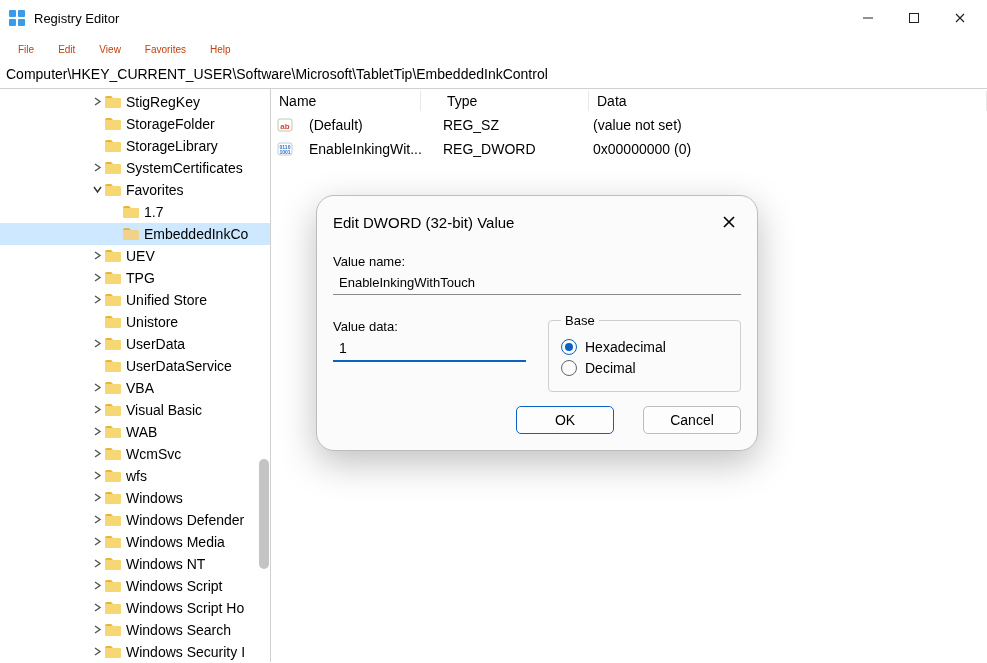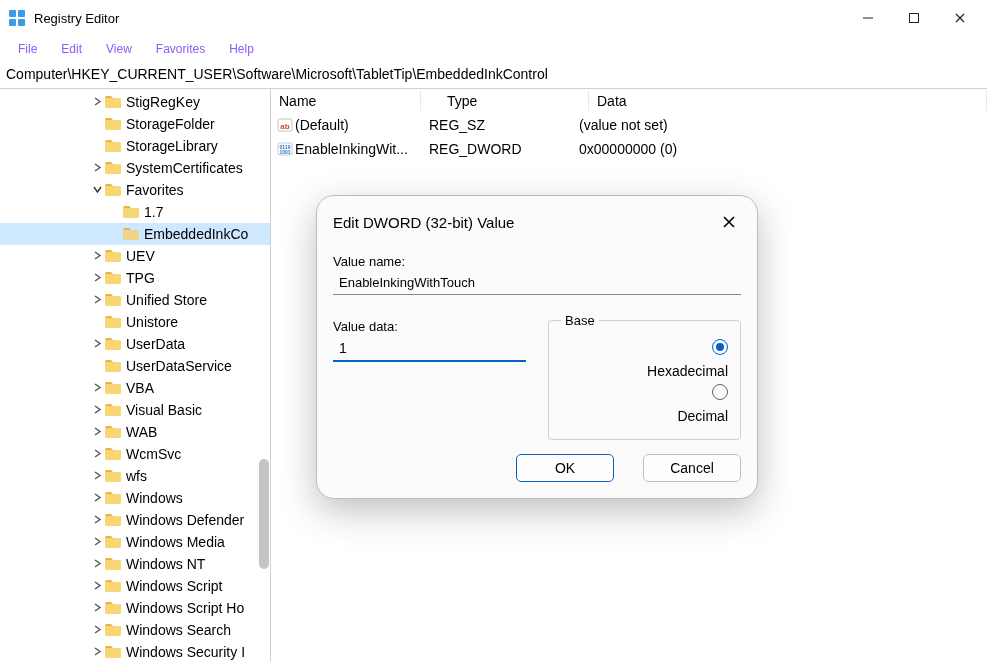--- a/index.html
+++ b/index.html
@@ -36,21 +36,21 @@
   }
 
   
   .menubar {
     display:flex;
     padding: 0 6px;
     height: 26px;
     align-items:center;
     gap: 0;
   }
-  .menubar span { padding: 4px 12px; font-size:12px; color:#8b5cf6; }
+  .menubar span { padding: 4px 12px; font-size:10px; color:#c2410c; }
 
   
   .addressbar {
     padding: 4px 6px 6px 6px;
     font-size: 14px;
     border-bottom: 1px solid #d0d0d0;
   }
 
   
   .main {
@@ -103,21 +103,21 @@
   }
   .lhead > div { padding:2px 8px; border-right:1px solid #e8e8e8; }
   .col-name { width:150px; }
   .col-type { width:150px;margin-left:18px; }
   .col-data { flex:1; }
 
   .lrow {
     display:flex; height:24px; align-items:center; font-size:14px;
   }
   .lrow .cicon { width:22px; display:flex; align-items:center; justify-content:center; padding-left:6px;}
-  .lrow .c1 { width:128px; padding-left:2px; overflow:hidden; text-overflow:ellipsis; white-space:nowrap;}
+  .lrow .c1 { width:128px; padding-left:2px; overflow:hidden; text-overflow:ellipsis; white-space:nowrap;margin-left:14px;}
   .lrow .c2 { width:150px; padding-left:8px;}
   .lrow .c3 { flex:1; padding-left:8px;}
 
   
   .overlay {
     position:absolute; left:0; top:0; right:0; bottom:0;
     pointer-events:none;
   }
   .dialog {
     position:absolute;
@@ -154,21 +154,21 @@
     background:transparent;
     outline:none;
   }
   fieldset.base {
     border:1px solid #cfcfcf;
     border-radius:4px;
     padding:6px 12px 10px 12px;
     margin:0;
   }
   fieldset.base legend { font-size:13px; padding:0 4px; }
-  .radio-row { display:flex; align-items:flex-end; gap:8px; font-size:14px; margin:5px 0;flex-direction:column; }
+  .radio-row { display:flex; align-items:flex-start; gap:8px; font-size:14px; margin:5px 0; }
   .radio {
     width:16px; height:16px; border-radius:50%;
     border:1.5px solid #666; display:inline-flex;
     align-items:center; justify-content:center;
   }
   .radio.checked { border-color:#0a63c2; }
   .radio.checked::after {
     content:""; width:8px; height:8px; border-radius:50%;
     background:#0a63c2;
   }

